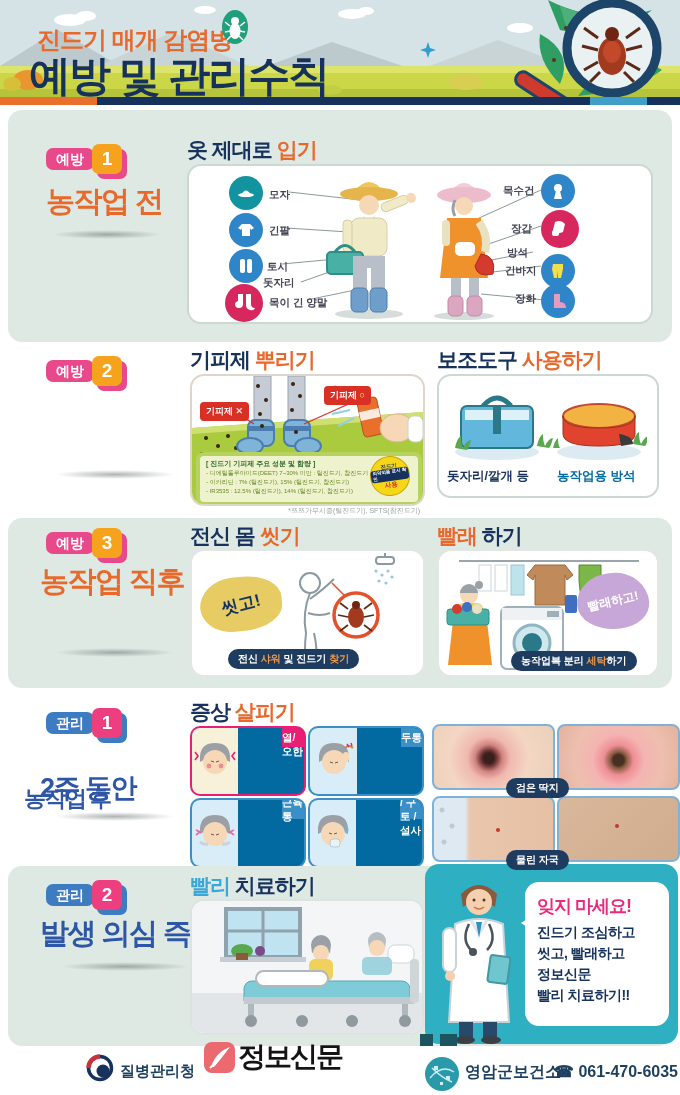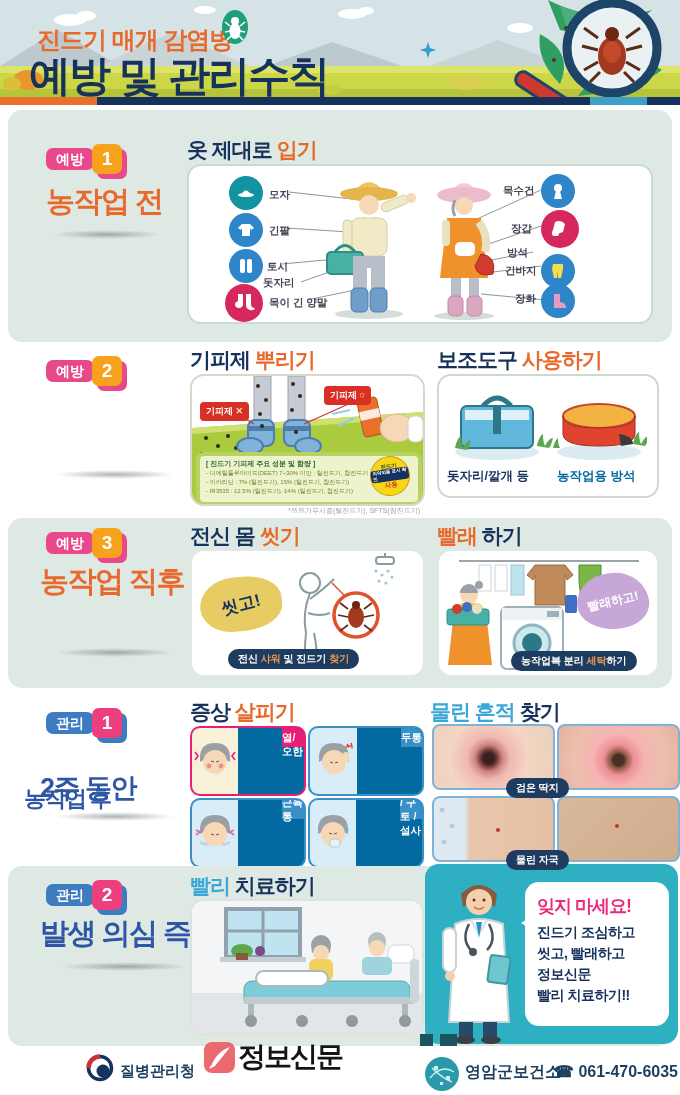--- a/index.html
+++ b/index.html
@@ -535,24 +535,20 @@
           <path d="M8 16 Q9 3 23 3 Q37 3 38 16 L38 22 Q23 13 8 22 Z" fill="#9aa0a6"></path>
           <circle cx="23" cy="22" r="12" fill="#f7d8b6"></circle>
           <path d="M19 21 l3 1 M27 21 l-3 1" stroke="#6b5a4a" fill="none"></path>
           <rect x="20" y="27" width="10" height="8" rx="3" fill="#e9f2f6" stroke="#b8ccd4"></rect>
           <path d="M36 14 q3 4 0 7" stroke="#6db6d8" stroke-width="2" fill="none"></path>
         </svg>
     </div>
     <div class="barlb">오심 / 구토 / 설사</div>
   </div>
 
-  <div class="panel-h" style="left:430px;top:698px;">
-    <span class="lblue">물린 흔적</span>
-    <span class="navy">찾기</span>
-  </div>
   <div class="photo" style="left:432px;top:724px;background:
       radial-gradient(circle at 46% 52%, #38201e 0 7%, #6e3434 11%, #d08581 19%, #f0b9b0 30%, #f3d6c3 55%, #ead0ba 100%);"></div>
   <div class="photo" style="left:557px;top:724px;background:
       radial-gradient(circle at 50% 55%, #463024 0 8%, #8a5a42 12%, #ee8f96 22%, #f5b4b2 38%, #edbfae 65%, #e4b29e 100%);"></div>
   <div class="pill" style="left:506px;top:778px;">검은 딱지</div>
   <div class="photo" style="left:432px;top:796px;background:linear-gradient(90deg,#dfe9f2 0 26%, #e9c6ac 30%, #e6c0a4 100%);">
     <div class="dotr" style="left:62px;top:30px;"></div>
     <div class="abs" style="left:4px;top:6px;width:20px;height:50px;background:
         radial-gradient(circle at 4px 6px,#b9cbd8 0 2px,transparent 3px),
         radial-gradient(circle at 14px 22px,#b9cbd8 0 2px,transparent 3px),

